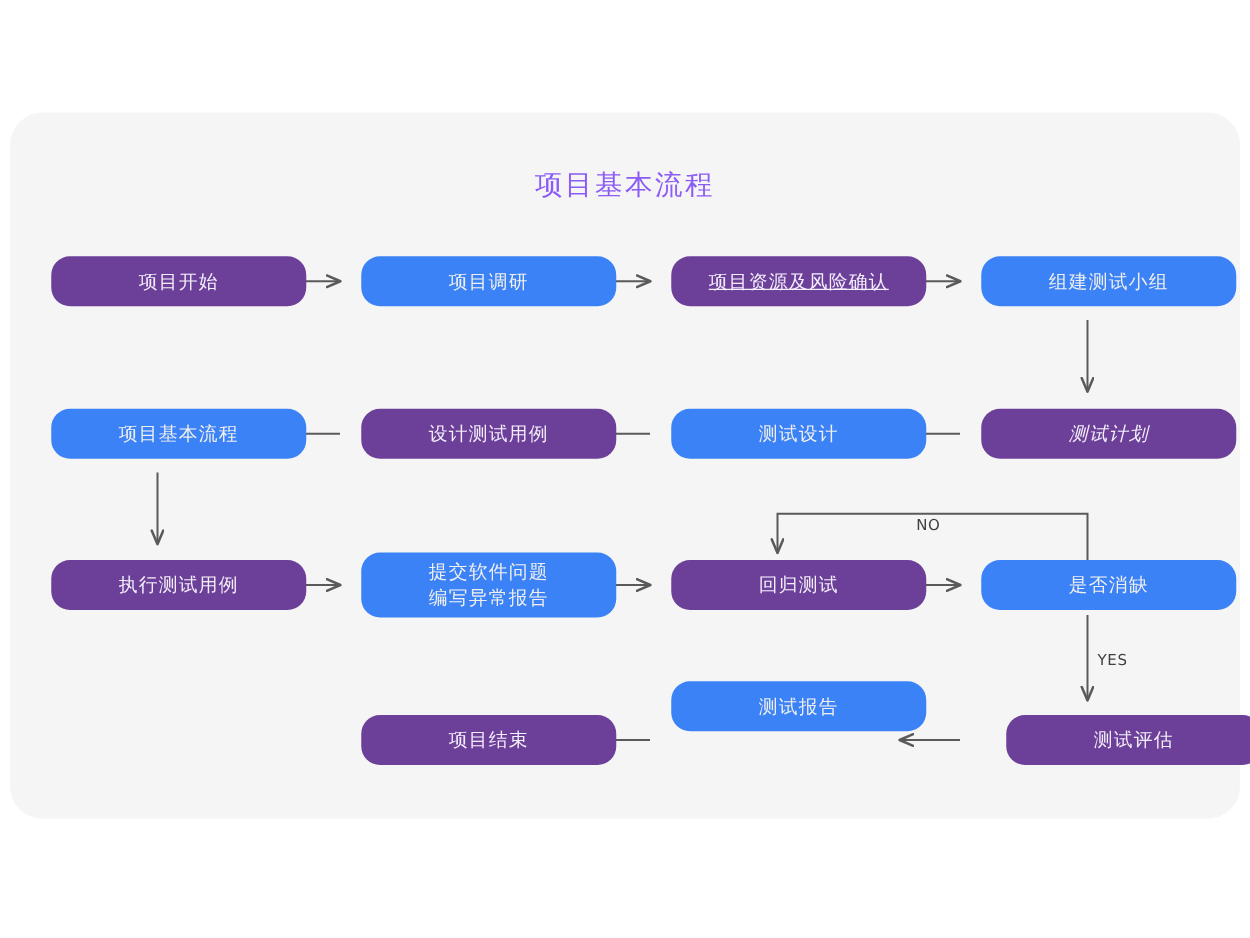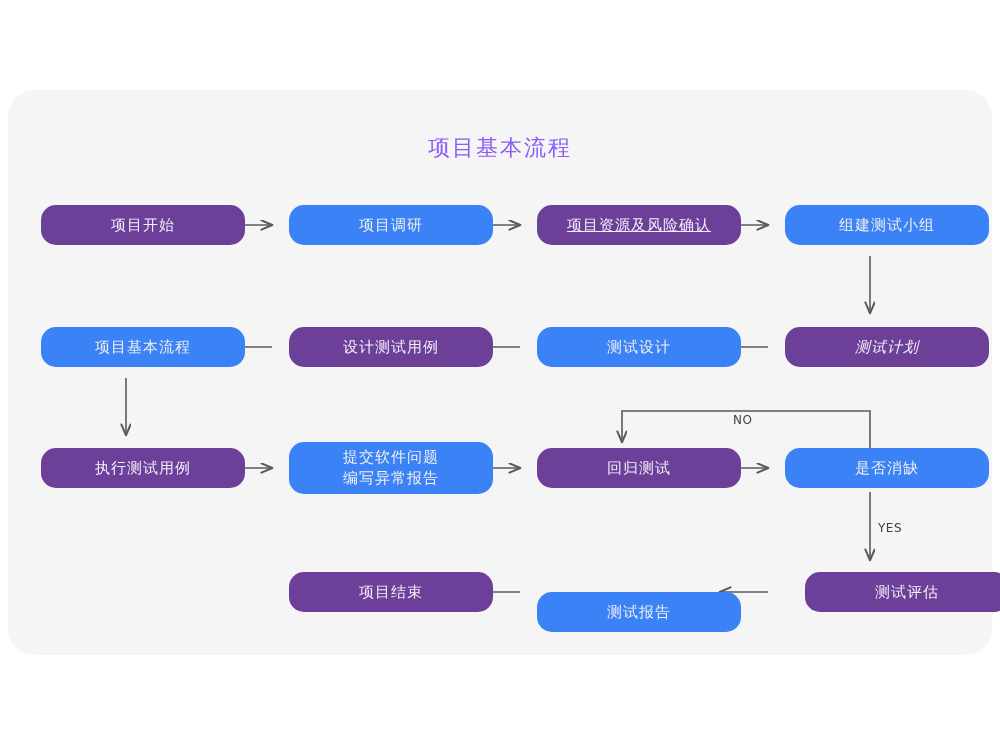--- a/index.html
+++ b/index.html
@@ -146,16 +146,16 @@
   <div class="node gray" style="left:537px; top:327px;">测试设计</div>
   <div class="node purple" style="left:785px; top:327px;font-style:italic;">测试计划</div>
 
   <div class="node purple" style="left:41px;  top:448px;">执行测试用例</div>
   <div class="node gray tall" style="left:289px; top:442px;">提交软件问题
 编写异常报告</div>
   <div class="node purple" style="left:537px; top:448px;">回归测试</div>
   <div class="node gray" style="left:785px; top:448px;">是否消缺</div>
 
   <div class="node purple" style="left:289px; top:572px;text-align:right;">项目结束</div>
-  <div class="node gray" style="left:537px; top:592px;">测试报告</div>
+  <div class="node gray" style="left:537px; top:545px;">测试报告</div>
   <div class="node purple" style="left:785px; top:572px;margin-left:20px;">测试评估</div>
 
 </div>
 
 </body></html>

